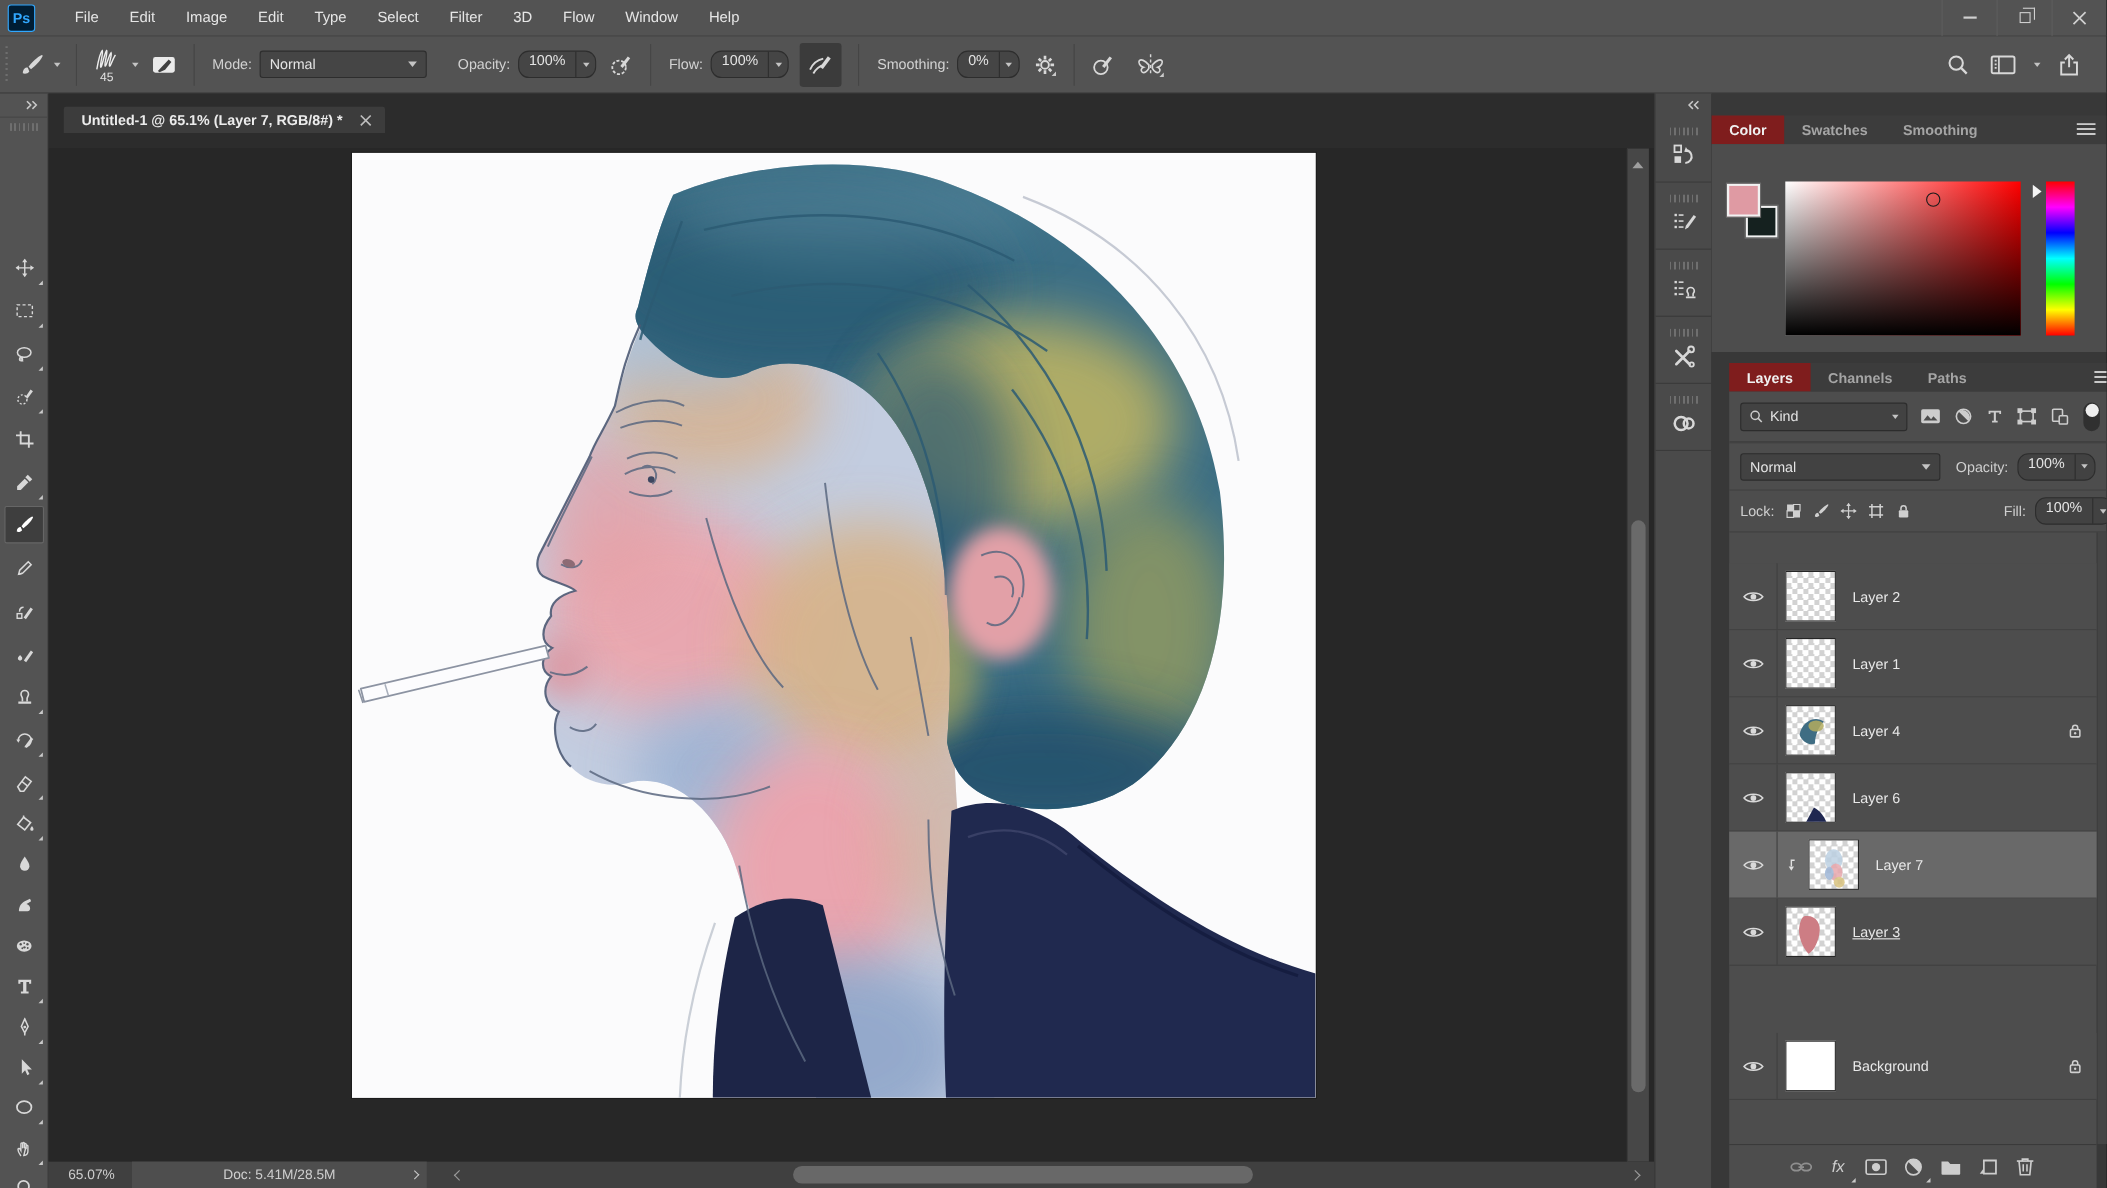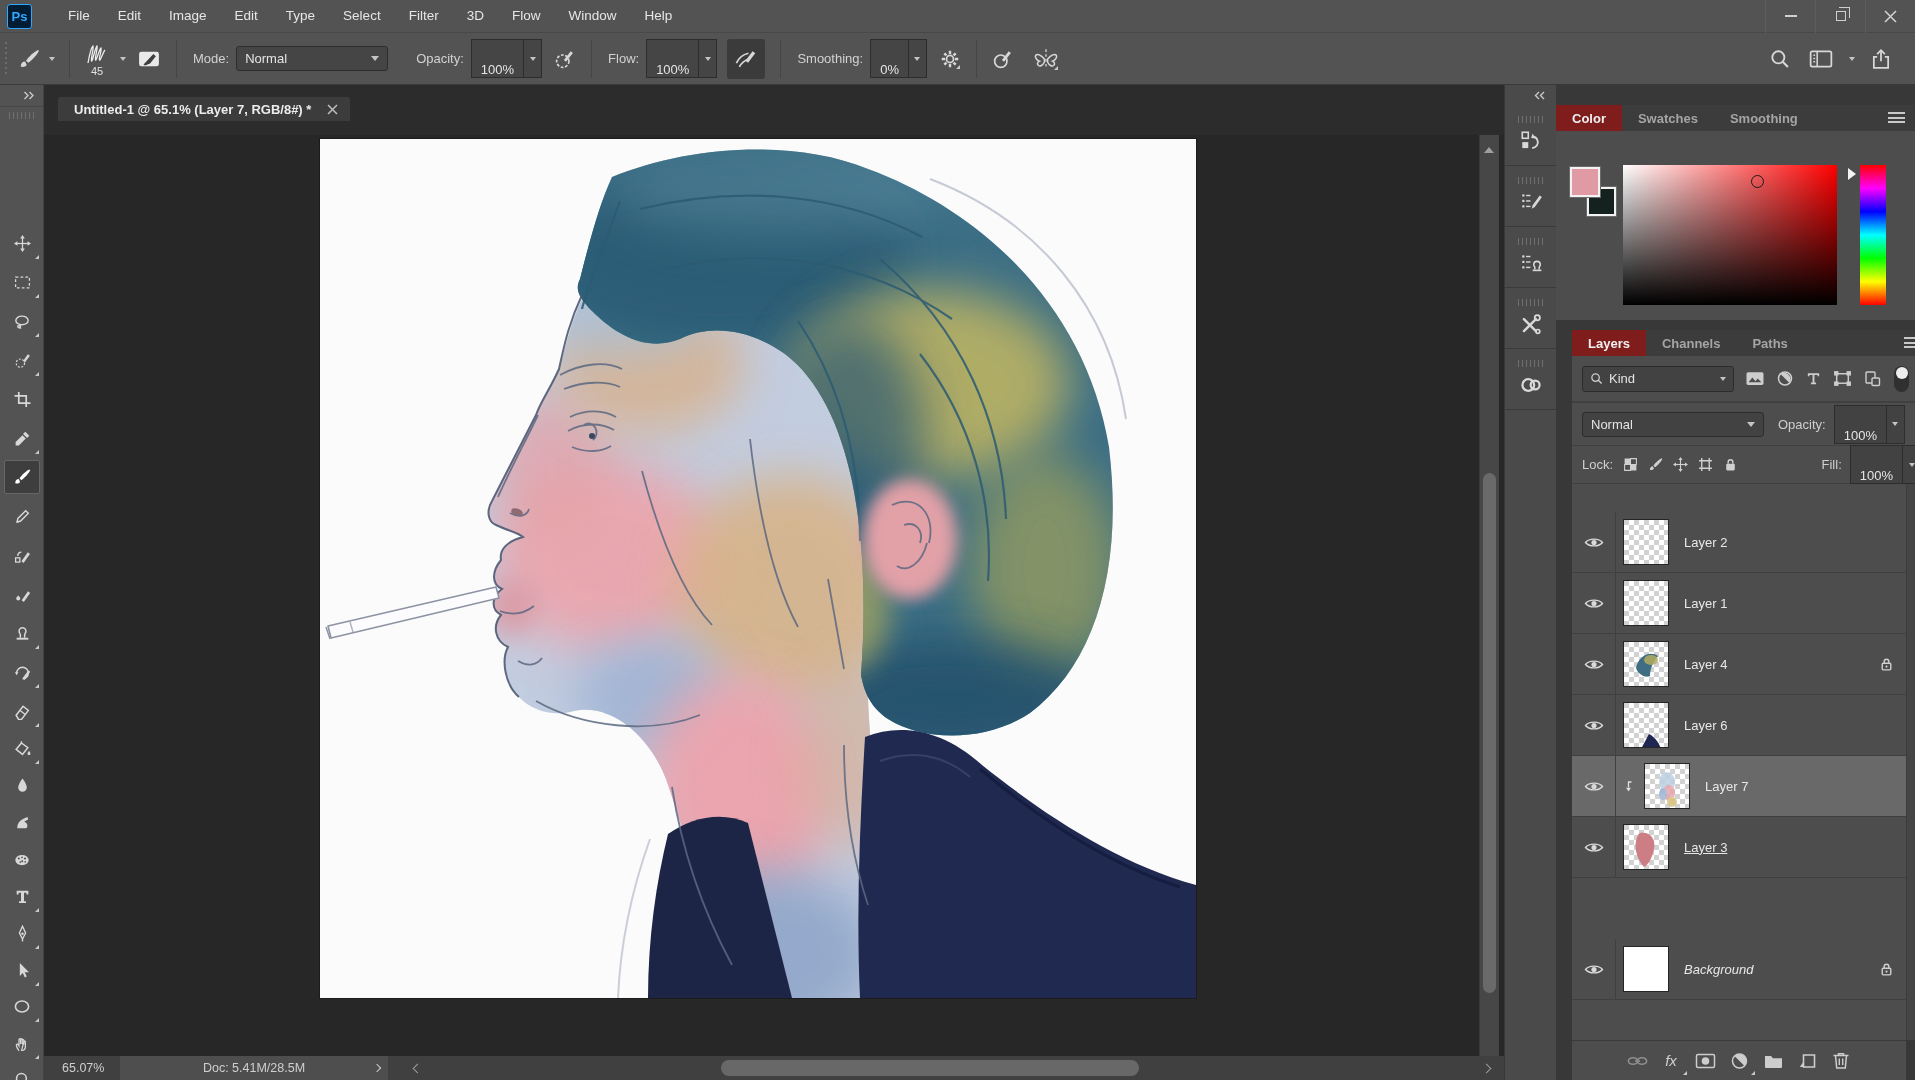--- a/index.html
+++ b/index.html
@@ -20,21 +20,21 @@
   .restglyph{width:10px;height:10px;border:1.5px solid #cfcfcf;position:relative;background:#535353}
   .restglyph:before{content:"";position:absolute;left:2px;top:-5px;width:10px;height:10px;border:1.5px solid #cfcfcf;border-bottom:none;border-left:none}
   .optionsbar{left:0;top:33px;width:1915px;height:52px;background:#535353;display:flex;align-items:center;border-bottom:1px solid #3a3a3a}
   .vgrip{width:7px;height:34px;margin-left:3px;background:repeating-linear-gradient(to bottom,#6e6e6e 0 2px,transparent 2px 5px);background-size:2px 100%;background-repeat:repeat-y;background-position:2px 0}
   .sep{width:1px;height:38px;background:#454545;margin:0 10px}
   .obar-label{font-size:13px;color:#d2d2d2;margin:0 7px 0 6px}
   .dd{display:flex;align-items:center;height:25px;background:#454545;border:1px solid #2d2d2d;border-radius:3px;padding:0 8px;font-size:13px;color:#e4e4e4}
   .dd .chev{margin-left:auto}
   .chev{width:0;height:0;border-left:4px solid transparent;border-right:4px solid transparent;border-top:5px solid #c4c4c4}
   .chev-sm{border-left-width:3.5px;border-right-width:3.5px;border-top-width:4.5px}
-  .valbox{display:flex;align-items:flex-end;height:39px;background:#454545;border:1px solid #2d2d2d;border-radius:0}
+  .valbox{display:flex;align-items:flex-start;height:25px;background:#454545;border:1px solid #2d2d2d;border-radius:10px}
   .valbox .val{padding:0 9px;font-size:13px;color:#e4e4e4}
   .valbox .chevcell{width:18px;height:100%;border-left:1px solid #2d2d2d;display:flex;align-items:center;justify-content:center}
   .iconbtn{display:flex;align-items:center;justify-content:center;color:#d8d8d8;position:relative;margin:0 5px}
   .iconbtn.pressed{background:#3b3b3b;border-radius:3px}
   .corner{position:absolute;right:1px;bottom:1px;width:0;height:0;border-left:4px solid transparent;border-bottom:4px solid #c9c9c9}
   .preset{display:flex;flex-direction:column;align-items:center;margin:0 4px;color:#ededed}
   .preset .num{font-size:11px;line-height:10px;color:#e2e2e2}
   
   .toolbar{left:0;top:85px;width:44px;height:995px;background:#535353;border-right:1px solid #434343}
   .tb-expand{height:22px;display:flex;align-items:center;justify-content:flex-end;padding-right:8px;color:#c9c9c9;border-bottom:1px solid #474747}
@@ -861,21 +861,21 @@
 
 
         <div class="layer" style="top:455px">
           <div class="eyecell">
               <svg width="20" height="13" viewBox="0 0 20 13">
                 <path d="M1.5 6.5C5 2 15 2 18.5 6.5 15 11 5 11 1.5 6.5z" fill="none" stroke="currentColor" stroke-width="1.4"></path>
                 <circle cx="10" cy="6.5" r="2.6" fill="currentColor"></circle>
               </svg>
             </div>
           <div class="thumb" style="background:#fff"></div>
-          <span class="lname" style="font-style:italic">Background</span>
+          <span class="lname" style="">Background</span>
           <span class="llock">
               <svg width="15" height="16" viewBox="0 0 14 14">
                 <rect x="3" y="6.3" width="8" height="6.2" rx="1" fill="none" stroke="currentColor" stroke-width="1.3"></rect>
                 <path d="M4.8 6.3V4.8a2.2 2.2 0 014.4 0v1.5" fill="none" stroke="currentColor" stroke-width="1.3"></path>
                 <circle cx="7" cy="9.4" r="1" fill="currentColor"></circle>
               </svg>
             </span>
         </div>
       </div>
 

